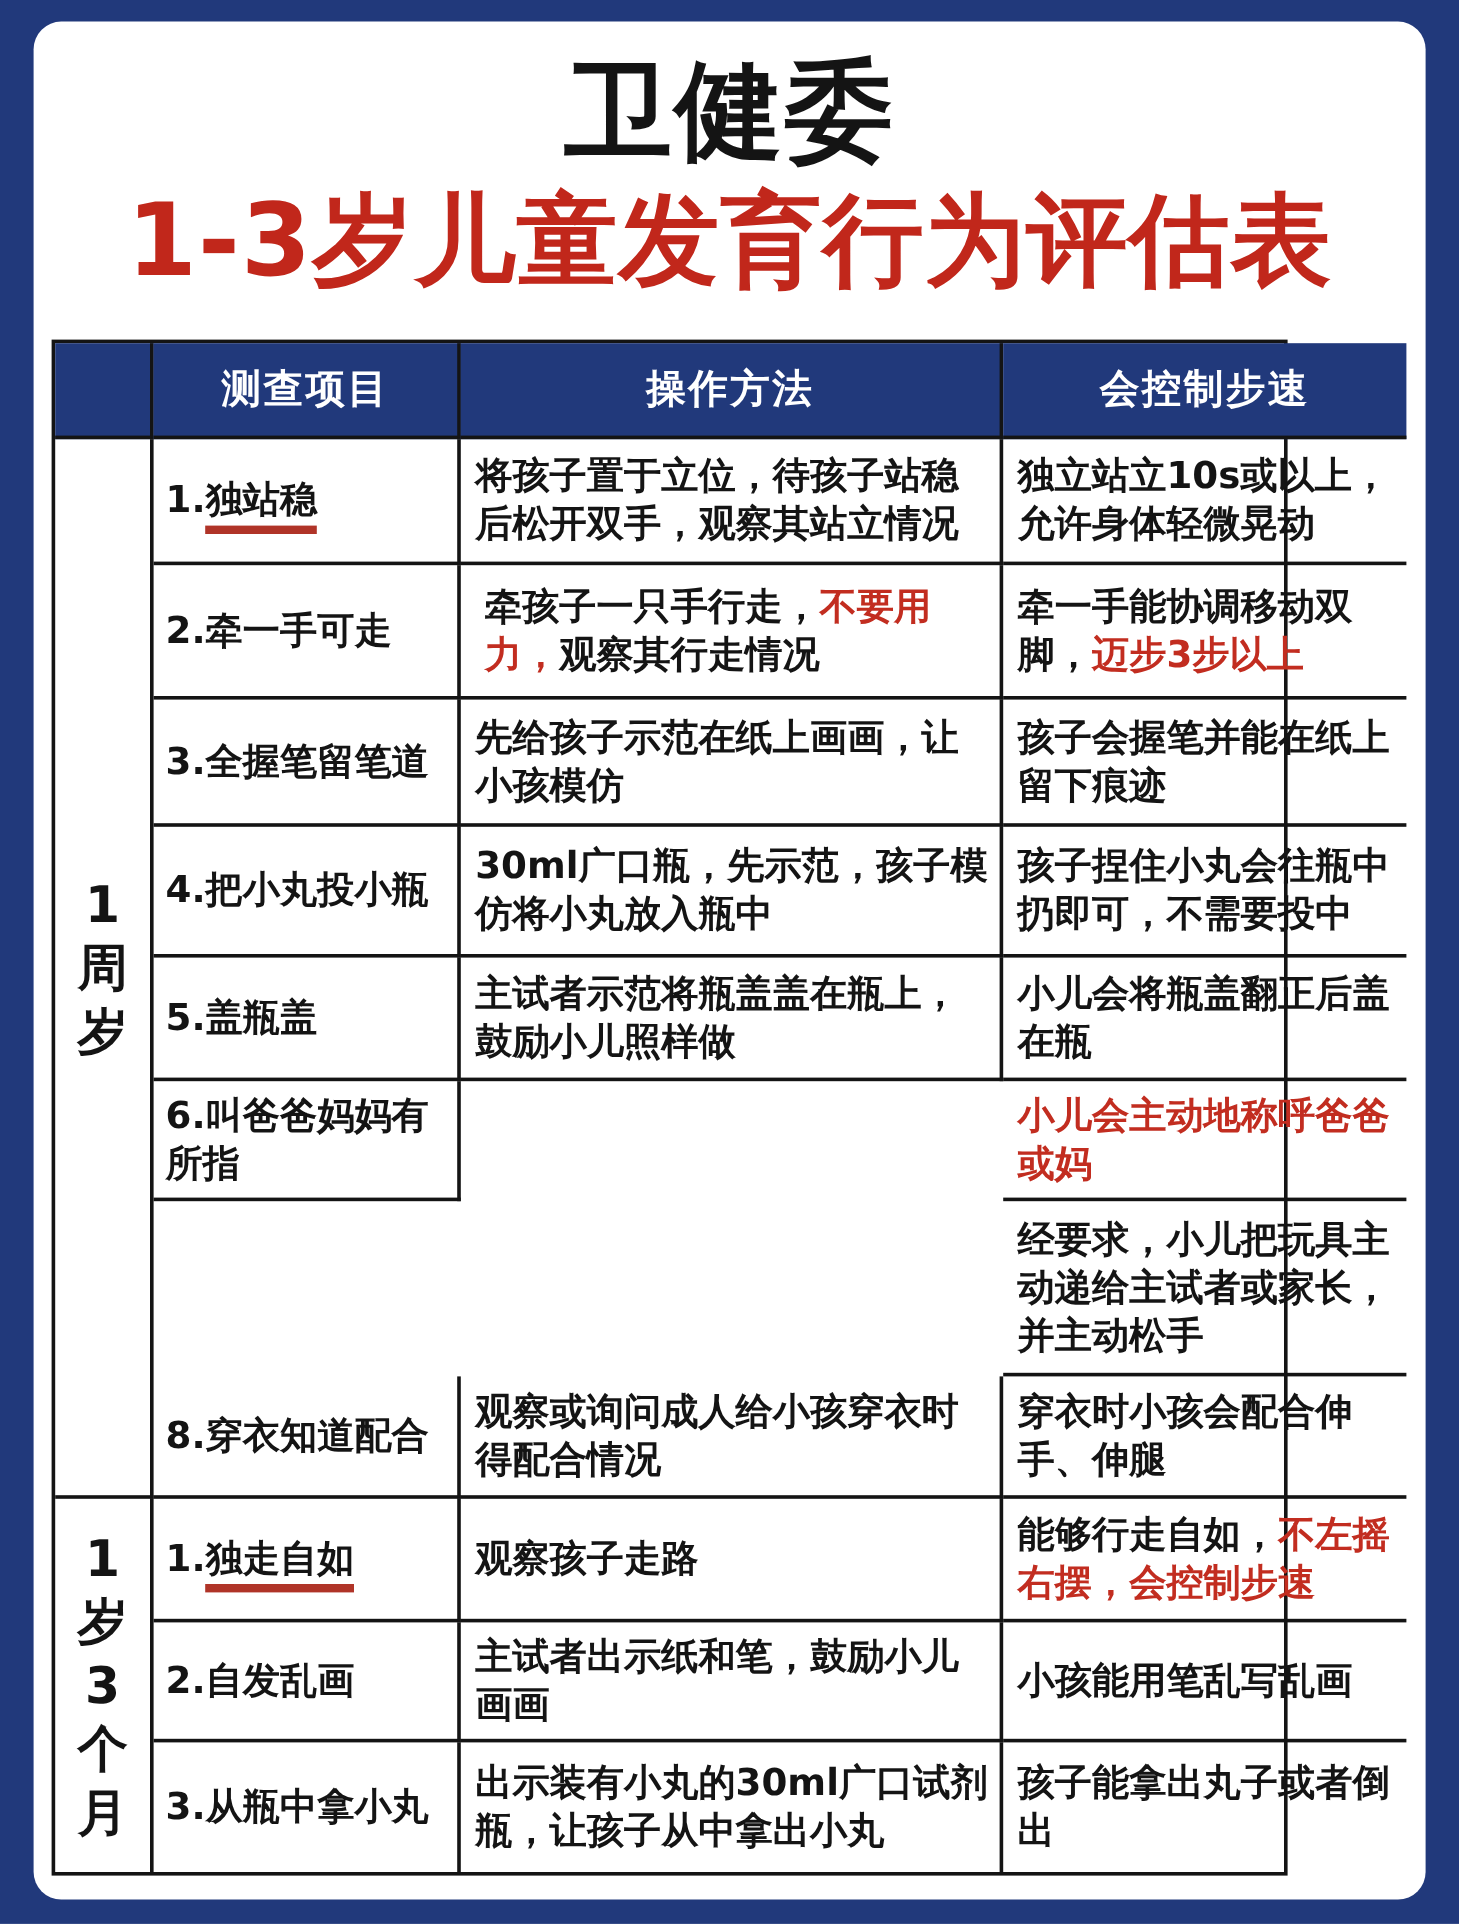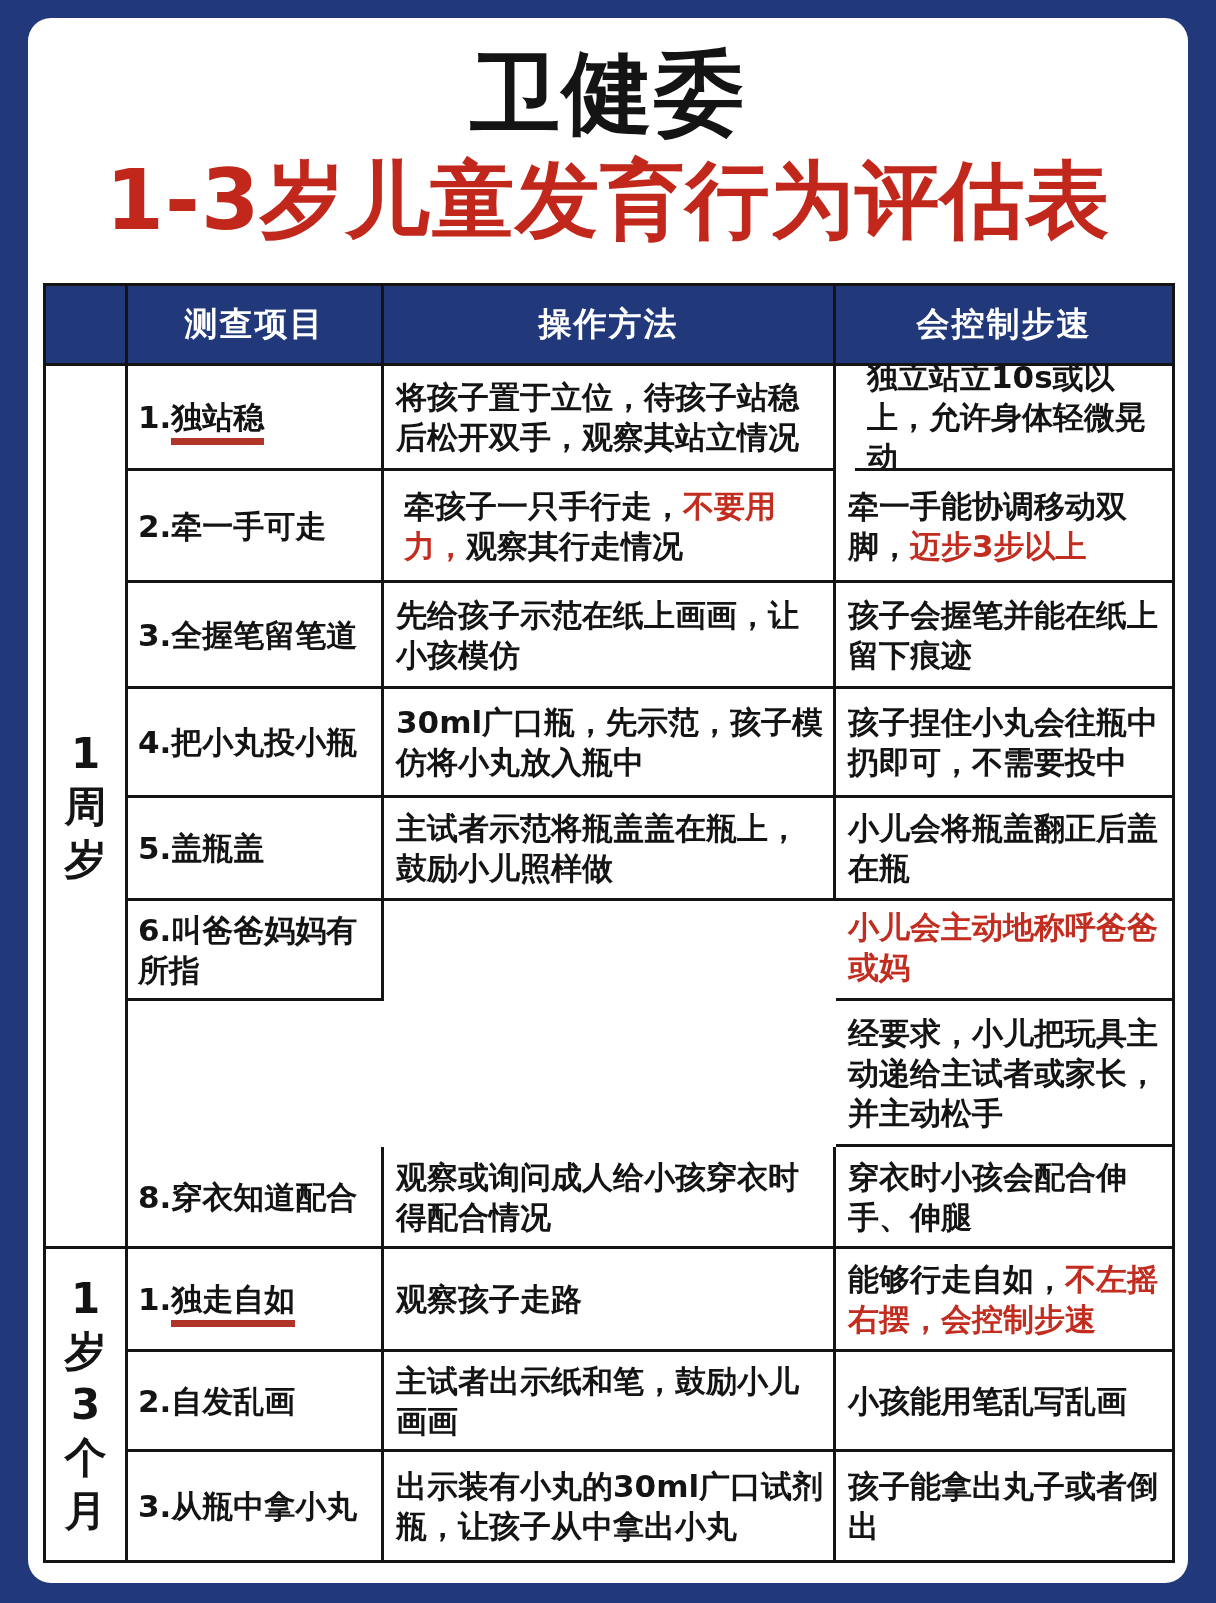--- a/index.html
+++ b/index.html
@@ -32,21 +32,21 @@
     font-size:84px;
     line-height:1.06;
     font-weight:900;
     color:#c1271b;
     letter-spacing:1px;
     white-space:nowrap;
   }
   .assessment-table {
     position:absolute;
     left:15px; top:265px;
-    width:1132px;
+    width:1030px;
     display:grid;
     grid-template-columns:82px 256px 452px 336px;
     grid-template-rows:80px 105px 112px 106px 109px 103px 100px 146px 102px 103px 100px 108px;
     border:3px solid #141414;
     background:#ffffff;
   }
   .hcell {
     background:#21397b;
     border-right:3px solid #141414;
     border-bottom:3px solid #141414;
@@ -108,21 +108,21 @@
           <div>1</div>
           <div>周</div>
           <div>岁</div>
         </div>
         <div class="cell item-cell" style="grid-area: 2 / 2;">
           <div class="txt"><span>1.</span><span class="u">独站稳</span></div>
         </div>
         <div class="cell method-cell" style="grid-area: 2 / 3;">
           <div class="txt"><span>将孩子置于立位，待孩子站稳后松开双手，观察其站立情况</span></div>
         </div>
-        <div class="cell pass-cell last-col" style="grid-area: 2 / 4; margin-left: 19px;">
+        <div class="cell pass-cell last-col" style="grid-area: 2 / 4;">
           <div class="txt"><span>独立站立10s或以上，允许身体轻微晃动</span></div>
         </div>
         <div class="cell item-cell" style="grid-area: 3 / 2; text-align: right;">
           <div class="txt"><span>2.牵一手可走</span></div>
         </div>
         <div class="cell method-cell" style="grid-area: 3 / 3; padding-left: 20px;">
           <div class="txt"><span>牵孩子一只手行走，</span><span class="red">不要用力，</span><span>观察其行走情况</span></div>
         </div>
         <div class="cell pass-cell last-col" style="grid-area: 3 / 4;">
           <div class="txt"><span>牵一手能协调移动双脚，</span><span class="red">迈步3步以上</span></div>
@@ -150,21 +150,21 @@
         </div>
         <div class="cell method-cell" style="grid-area: 6 / 3;">
           <div class="txt"><span>主试者示范将瓶盖盖在瓶上，鼓励小儿照样做</span></div>
         </div>
         <div class="cell pass-cell last-col" style="grid-area: 6 / 4;">
           <div class="txt"><span>小儿会将瓶盖翻正后盖在瓶</span></div>
         </div>
         <div class="cell item-cell" style="grid-area: 7 / 2;">
           <div class="txt"><span>6.叫爸爸妈妈有所指</span></div>
         </div>
-        <div class="cell pass-cell last-col" style="grid-area: 7 / 4; font-family: Liberation Mono, monospace;">
+        <div class="cell pass-cell last-col" style="grid-area: 7 / 4;">
           <div class="txt"><span class="red">小儿会主动地称呼爸爸或妈</span></div>
         </div>
         <div class="cell pass-cell last-col" style="grid-area: 8 / 4;">
           <div class="txt"><span>经要求，小儿把玩具主动递给主试者或家长，并主动松手</span></div>
         </div>
         <div class="cell item-cell" style="grid-area: 9 / 2;">
           <div class="txt"><span>8.穿衣知道配合</span></div>
         </div>
         <div class="cell method-cell" style="grid-area: 9 / 3;">
           <div class="txt"><span>观察或询问成人给小孩穿衣时得配合情况</span></div>

